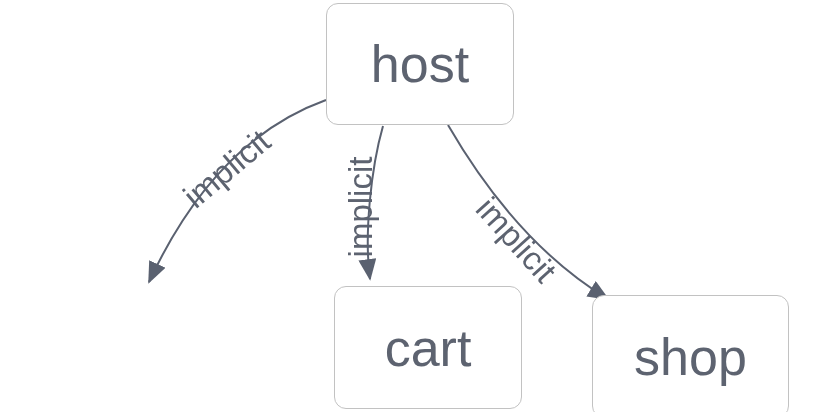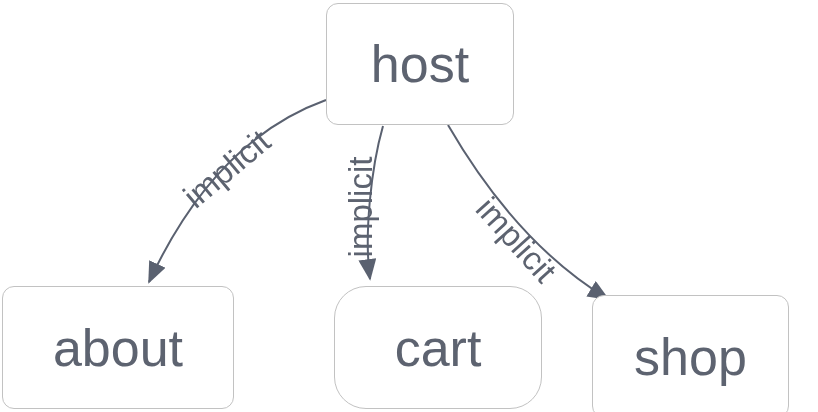--- a/index.html
+++ b/index.html
@@ -49,21 +49,21 @@
     border:1.5px solid var(--node-border);
     border-radius:12px;
     display:flex;align-items:center;justify-content:center;
     color:var(--node-text);
     font-size:52px;
     line-height:1;
     cursor:pointer;
   }
   #node-host {left:326px;top:3px;  width:188px;height:122px;}
   #node-about{left:2px;  top:286px;width:232px;height:123px;}
-  #node-cart {left:334px;top:286px;width:208px;height:123px;border-radius:32px;}
+  #node-cart {left:334px;top:286px;width:188px;height:123px;}
   #node-shop {left:592px;top:286px;width:197px;height:123px;margin-top:9px;}
 </style>
 </head>
 <body>
 
 <div class="canvas">
 
   <div class="edge-label" id="edge-label-0">implicit</div>
   <div class="edge-label" id="edge-label-1">implicit</div>
   <div class="edge-label" id="edge-label-2">implicit</div>
@@ -75,23 +75,20 @@
       </marker>
     </defs>
     <path class="edge" d="M 326,100 Q 215,140 149,282" marker-end="url(#arrow)"></path>
     <path class="edge" d="M 383,126 C 371,168 364,235 370,279" marker-end="url(#arrow)"></path>
     <path class="edge" d="M 448,125 Q 517,244 608,299" marker-end="url(#arrow)"></path>
   </svg>
 
   <div class="node" id="node-host">
     <span>host</span>
   </div>
-  <div class="node" id="node-about">
-    <span>about</span>
-  </div>
   <div class="node" id="node-cart">
     <span>cart</span>
   </div>
   <div class="node" id="node-shop">
     <span>shop</span>
   </div>
 
 </div>
 
 </body></html>

